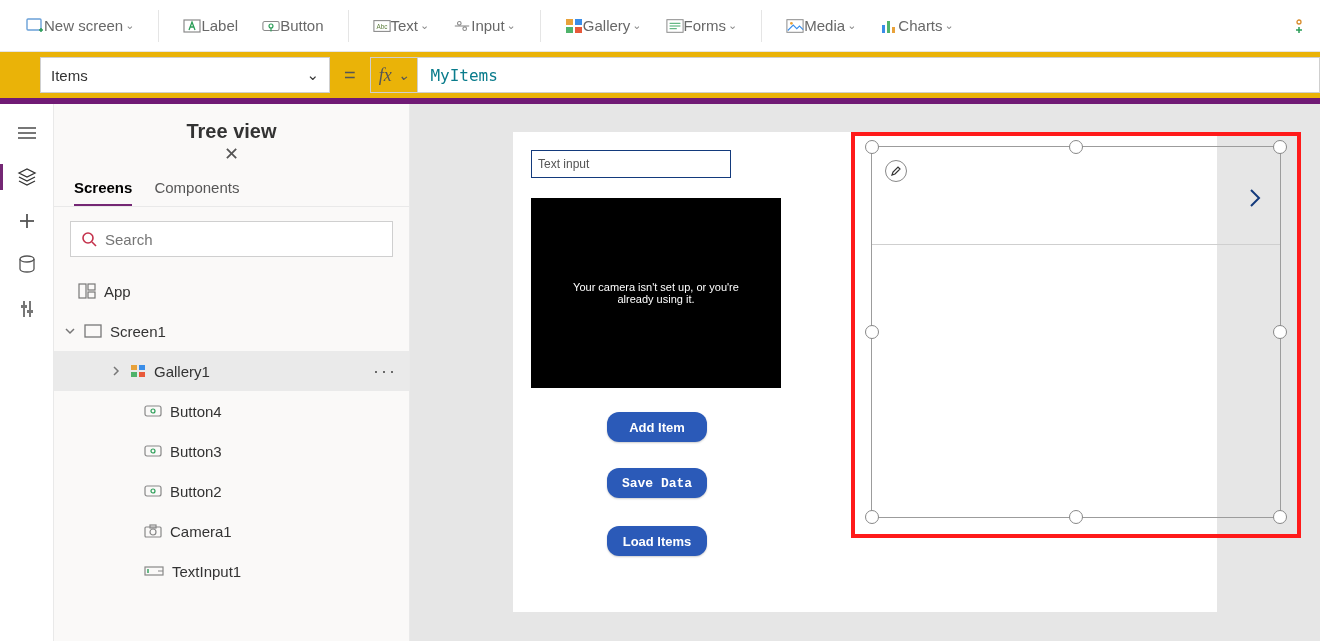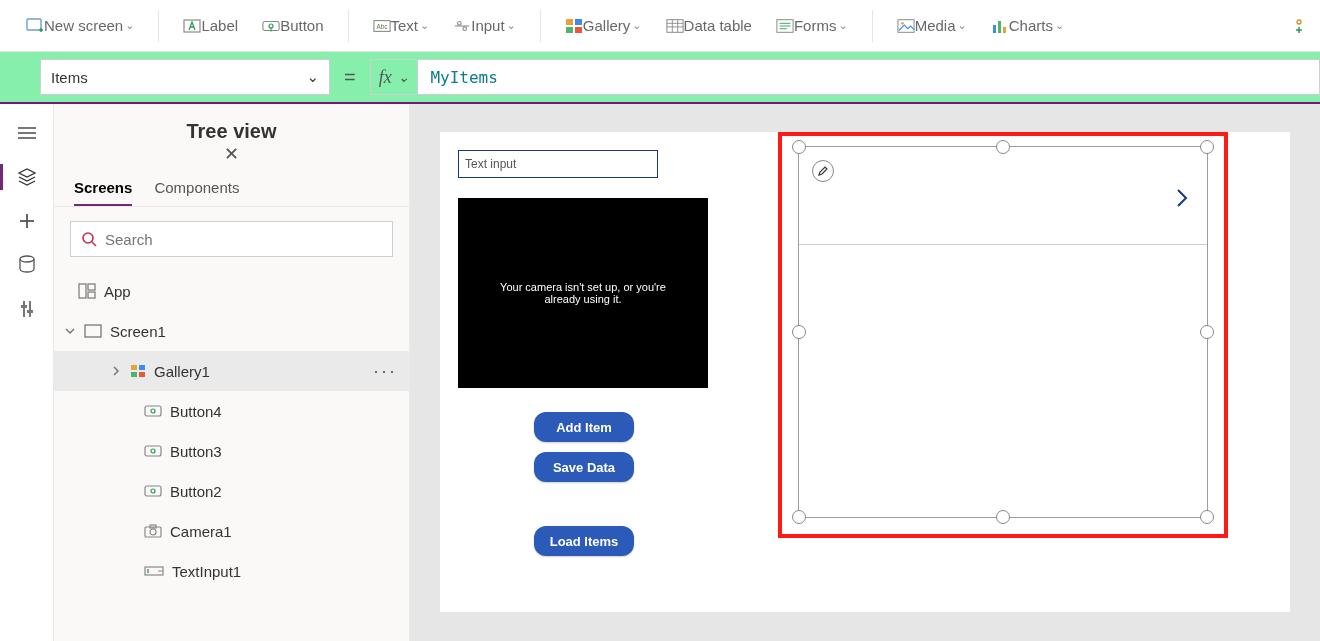--- a/index.html
+++ b/index.html
@@ -18,22 +18,22 @@
   }
   .ribbon-btn .chev { font-size: 11px; color: #8a8a8a; margin-left: 2px; }
   .ribbon-icon { width: 18px; height: 18px; display: inline-flex; align-items: center; justify-content: center; }
   .plus-far-right { margin-left: auto; color: #2a9d57; font-size: 18px; padding: 0 6px; }
 
   
   svg { display: block; }
 
   
   .formula-row {
-    height: 52px; display: flex; align-items: center; border-bottom: 2px solid #701a75;
-    background: #86efac;
+    height: 52px; display: flex; align-items: center; border-bottom: 6px solid #701a75;
+    background: #eab308;
   }
   .prop-select-wrap { padding: 0 0 0 40px; display:flex; align-items:center; gap:10px; }
   .prop-select {
     width: 290px; height: 36px; border: 1px solid #cfcfcf; background: #fff;
     display: flex; align-items: center; justify-content: space-between; padding: 0 10px;
     font-size: 15px; cursor: pointer;
   }
   .eq-sign { font-size: 20px; color: #555; margin: 0 14px; }
   .fx-box {
     height: 36px; border: 1px solid #cfcfcf; border-left: 1px solid #cfcfcf;
@@ -70,27 +70,27 @@
   .tree-row { display: flex; align-items: center; height: 40px; padding: 0 12px; gap: 8px; cursor: pointer; font-size: 15px; color: #333;}
   .tree-row.selected { background: #eaeaea; }
   .tree-row .more { margin-left: auto; font-size: 18px; color: #555; letter-spacing: 2px; }
   .indent-1 { padding-left: 24px; }
   .indent-2 { padding-left: 56px; }
   .indent-3 { padding-left: 90px; }
   .caret-svg { color:#777; }
 
   
   .canvas-outer { flex: 1; background: #e6e6e6; padding: 28px; overflow: auto; }
-  .canvas { width: 850px; height: 480px; background: #fff; margin: 0 auto; position: relative; }
+  .canvas { width: 704px; height: 480px; background: #fff; margin: 0 auto; position: relative; }
 
   .text-input-el { position: absolute; left: 18px; top: 18px; width: 200px; height: 28px; border: 1.5px solid #133a7c; padding: 2px 6px; font-size: 12px; color: #555;}
   .camera-el { position: absolute; left: 18px; top: 66px; width: 250px; height: 190px; background: #000; color: #fff; display: flex; align-items: center; justify-content: center; font-size: 11px; text-align: center; padding: 0 30px;}
   .pbtn { position: absolute; width: 100px; height: 30px; background: #2b5ab8; color: #fff; border-radius: 12px; border: none; font-size: 13px; font-weight: 600; cursor: pointer; box-shadow: 0 1px 2px rgba(0,0,0,.2);}
   .pbtn.add { left: 94px; top: 280px; }
-  .pbtn.save { left: 94px; top: 320px; }
+  .pbtn.save { left: 94px; top: 336px; font-family: Liberation Mono, monospace; }
   .pbtn.load { left: 94px; top: 394px; }
 
   
   .sel-outline { position: absolute; left: 338px; top: 0px; width: 450px; height: 406px; border: 4px solid #ff1a1a; }
   .gallery-box { position: absolute; left: 16px; top: 10px; right: 16px; bottom: 16px; border: 1px solid #9c9c9c; }
   .gallery-template { height: 98px; border-bottom: 1px solid #cfcfcf; position: relative; }
   .gallery-template .chev-right { position: absolute; right: 18px; top: 40px; font-size: 24px; color: #133a7c;}
   .edit-badge {
     position: absolute; left: -1px; top: -1px; transform: translate(14px,14px);
     width: 22px; height: 22px; border-radius: 50%; background: #fff; border: 1px solid #888;
@@ -173,32 +173,20 @@
       <span class="ribbon-icon">
         <svg width="18" height="16" viewBox="0 0 18 16">
             <rect x="1" y="1" width="7" height="6" fill="#e8a23a"></rect>
             <rect x="10" y="1" width="7" height="6" fill="#3a8de8"></rect>
             <rect x="1" y="9" width="7" height="6" fill="#4fb36b"></rect>
             <rect x="10" y="9" width="7" height="6" fill="#e8593a"></rect>
           </svg>
       </span>
       <span>Gallery</span>
       <span class="chev">⌄</span>
-    </div>
-    <div class="ribbon-btn">
-      <span class="ribbon-icon">
-        <svg width="20" height="16" viewBox="0 0 20 16">
-            <rect x="1" y="1" width="18" height="14" fill="none" stroke="#8a8a8a" stroke-width="1.1"></rect>
-            <line x1="1" y1="5" x2="19" y2="5" stroke="#8a8a8a"></line>
-            <line x1="1" y1="9" x2="19" y2="9" stroke="#8a8a8a"></line>
-            <line x1="7" y1="1" x2="7" y2="15" stroke="#8a8a8a"></line>
-            <line x1="13" y1="1" x2="13" y2="15" stroke="#8a8a8a"></line>
-          </svg>
-      </span>
-      <span>Data table</span>
     </div>
     <div class="ribbon-btn">
       <span class="ribbon-icon">
         <svg width="20" height="16" viewBox="0 0 20 16">
             <rect x="1" y="1" width="18" height="14" fill="none" stroke="#8a8a8a" stroke-width="1.1"></rect>
             <line x1="4" y1="5" x2="16" y2="5" stroke="#2a9d57"></line>
             <line x1="4" y1="8" x2="16" y2="8" stroke="#2a9d57"></line>
             <line x1="4" y1="11" x2="12" y2="11" stroke="#2a9d57"></line>
           </svg>
       </span>

